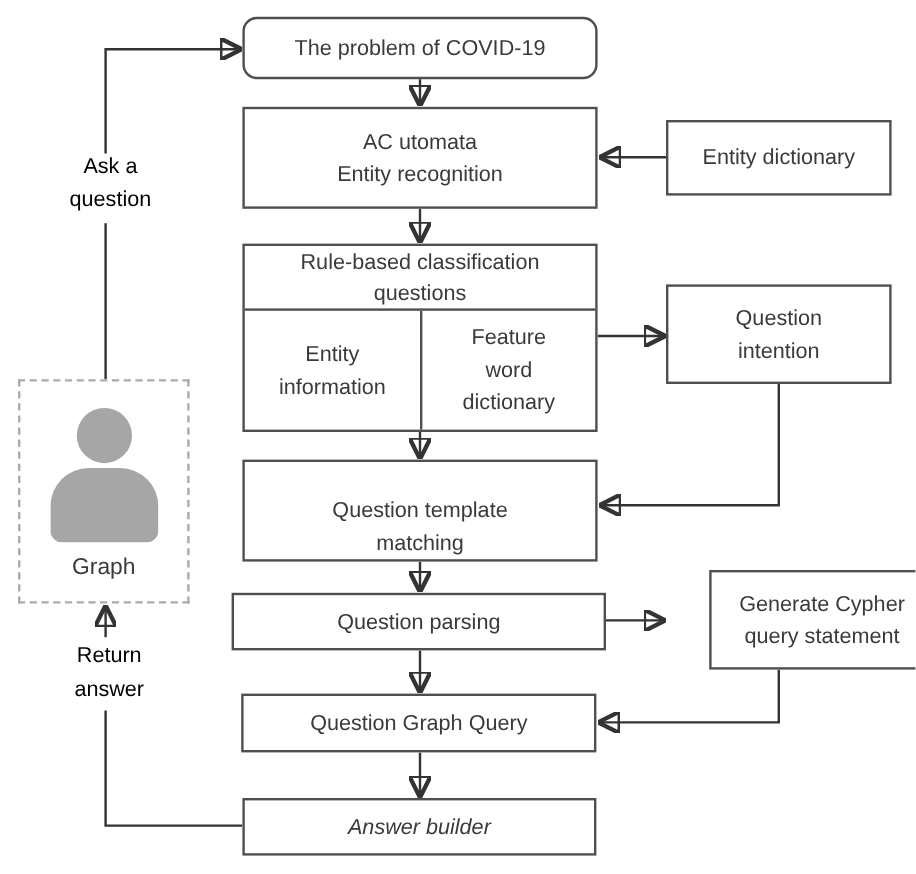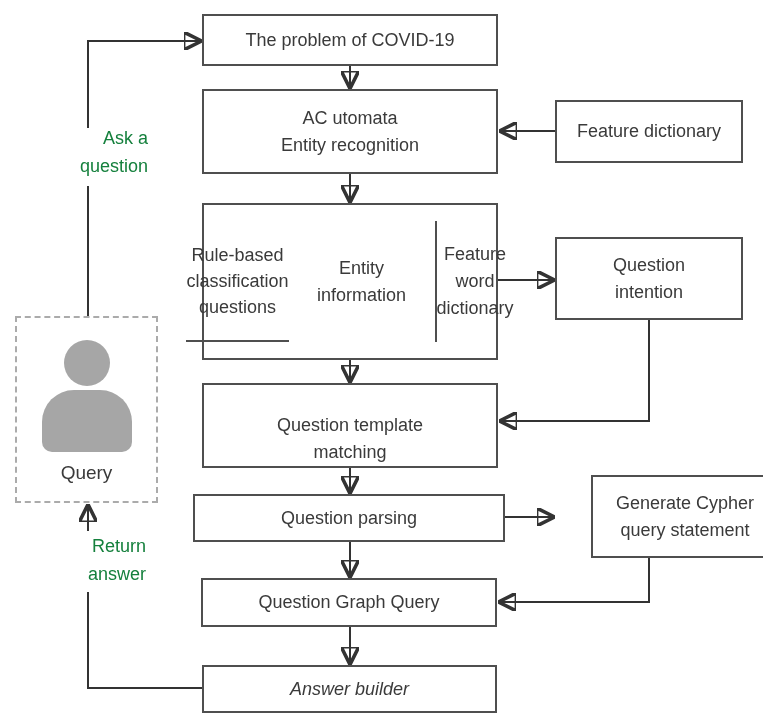--- a/index.html
+++ b/index.html
@@ -11,34 +11,34 @@
   svg.wires { position:absolute; left:0; top:0; width:763px; height:728px; }
   svg.wires path { fill:none; stroke:#333333; stroke-width:2; }
 
   .node {
     position:absolute; box-sizing:border-box;
     border:2px solid #4f4f4f; background:#ffffff;
     display:flex; align-items:center; justify-content:center;
     text-align:center; font-size:18px; line-height:27px;
     white-space:pre-line;
   }
-  .node.compound { flex-direction:row; align-items:stretch; justify-content:center; padding:16px; }
+  .node.compound { flex-direction:column; align-items:stretch; justify-content:flex-start; padding:0; }
   .rule-header {
     flex:0 0 52px; border-bottom:2px solid #4f4f4f;
     display:flex; align-items:center; justify-content:center;
     line-height:26px; text-align:center; white-space:pre-line;
   }
   .rule-cells { flex:1; display:flex; }
   .cell { display:flex; align-items:center; justify-content:center; text-align:center; white-space:pre-line; }
   .cell-left { flex:0 0 146px; line-height:27px; }
   .cell-right { flex:1; border-left:2px solid #4f4f4f; line-height:27px; }
 
   .flow-label {
-    position:absolute; text-align:right; font-size:18px; line-height:28px;
-    white-space:pre-line; color:#15803d;
+    position:absolute; text-align:center; font-size:18px; line-height:28px;
+    white-space:pre-line; color:#000000;
   }
 
   .user-box {
     position:absolute; left:15px; top:316px; width:143px; height:187px;
     box-sizing:border-box; border:2px dashed #ababab; background:#ffffff;
     display:flex; flex-direction:column; align-items:center;
   }
   .user-box svg { margin-top:22px; display:block; }
   .user-label { margin-top:10px; font-size:19px; color:#3a3a3a; }
 </style>
@@ -63,31 +63,31 @@
     <path d="M649,320 V421 H503" marker-end="url(#arrow)"></path>
     <path d="M350,468 V490" marker-end="url(#arrow)"></path>
     <path d="M505,517 H551" marker-end="url(#arrow)"></path>
     <path d="M350,542 V574" marker-end="url(#arrow)"></path>
     <path d="M649,558 V602 H502" marker-end="url(#arrow)"></path>
     <path d="M350,627 V661" marker-end="url(#arrow)"></path>
     <path d="M202,688 H88 V592"></path>
     <path d="M88,531 V508" marker-end="url(#arrow)"></path>
   </svg>
 
-  <div class="node" style="left:202px; top:14px; width:296px; height:52px;">
+  <div class="node" style="left:202px; top:14px; width:296px; height:52px;border-radius:12px;">
     <span>The problem of COVID-19</span>
   </div>
 
   <div class="node" style="left:202px; top:89px; width:296px; height:85px;">
     <span>AC utomata
 Entity recognition</span>
   </div>
 
   <div class="node" style="left:555px; top:100px; width:188px; height:63px;">
-    <span>Feature dictionary</span>
+    <span>Entity dictionary</span>
   </div>
 
   <div class="node compound" style="left:202px; top:203px; width:296px; height:157px;">
     <div class="rule-header">
       <span>Rule-based classification
 questions</span>
     </div>
     <div class="rule-cells">
       <div class="cell cell-left">
         <span>Entity
@@ -126,21 +126,21 @@
 
   <div class="node" style="left:202px; top:665px; width:295px; height:48px;font-style:italic;">
     <span>Answer builder</span>
   </div>
 
   <div class="user-box">
     <svg width="90" height="112" viewBox="0 0 90 112" aria-hidden="true">
       <circle cx="45" cy="23" r="23" fill="#a6a6a6"></circle>
       <path d="M0,102 a10,10 0 0 0 10,10 h70 a10,10 0 0 0 10,-10 v-20 a32,32 0 0 0 -32,-32 h-26 a32,32 0 0 0 -32,32 z" fill="#a6a6a6"></path>
     </svg>
-    <div class="user-label">Query</div>
+    <div class="user-label">Graph</div>
   </div>
 
   <div class="flow-label" style="left:36px; top:124px; width:112px;">Ask a
 question</div>
 
   <div class="flow-label" style="left:36px; top:532px; width:110px;">Return
 answer</div>
 
 </div>
 

